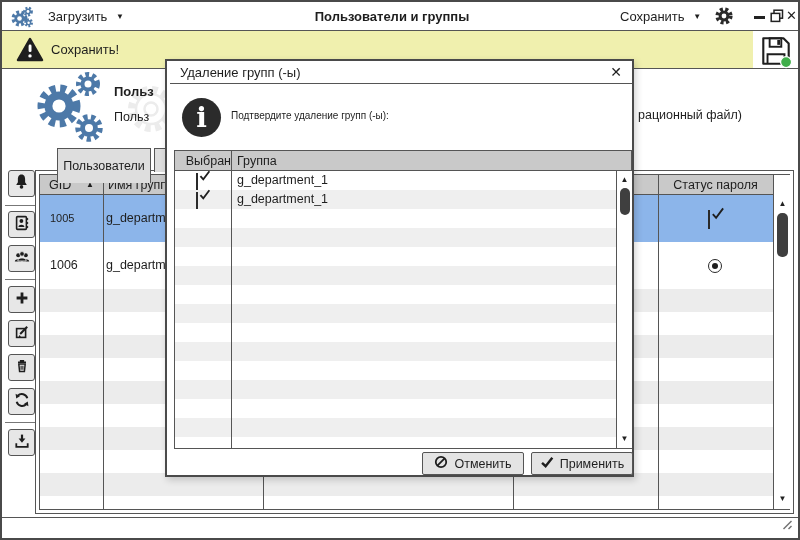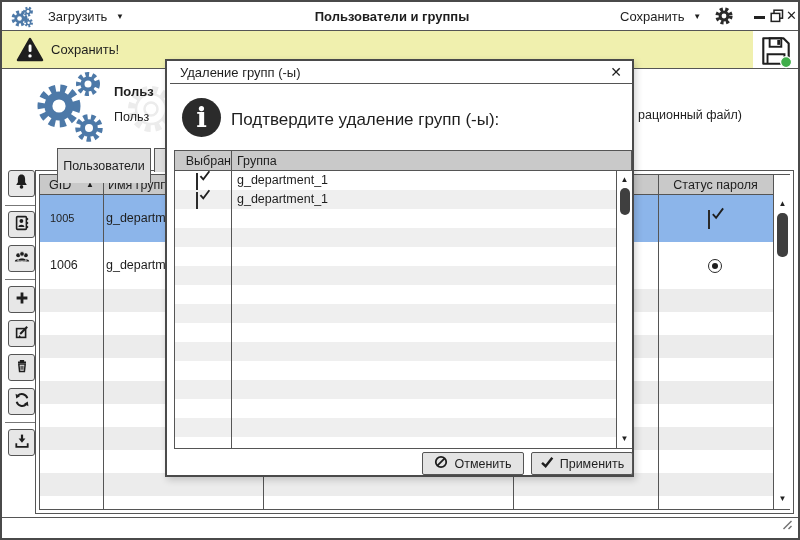--- a/index.html
+++ b/index.html
@@ -234,21 +234,21 @@
       <span class="abs txt" style="left:10px;top:4px;font-size:13px">Удаление групп (-ы)</span>
       <span class="abs" style="right:10px;top:3px;font-size:14px;font-weight:bold;cursor:pointer">✕</span>
     </div>
 
     <span class="abs" style="left:14px;top:36px">
       <svg width="41" height="41" viewBox="0 0 41 41">
         <circle cx="20.5" cy="20.5" r="19.5" fill="#2b2b2b"></circle>
         <text x="20.5" y="30" text-anchor="middle" font-family="DejaVu Serif,serif" font-weight="bold" font-size="28" fill="#fff">i</text>
       </svg>
     </span>
-    <div class="abs txt" style="left:64px;top:49px;font-size:17px">Подтвердите удаление групп (-ы):</div>
+    <div class="abs txt" style="left:64px;top:49px;font-size:10px">Подтвердите удаление групп (-ы):</div>
 
     <div class="abs" style="left:7px;top:89px;width:458px;height:299px;border:1px solid #555;background:#fff">
       <div class="abs hdr" style="left:0;top:0;right:0;height:20px">
         <span class="abs txt" style="left:0;width:56px;top:3px;font-size:12.5px;text-align:right">Выбран</span>
         <span class="abs txt" style="left:62px;top:3px;font-size:12.5px">Группа</span>
       </div>
       <div class="abs" style="left:0;top:20px;right:0;height:19px;background:#fff">
         <span class="abs cb" style="left:21px;top:3px;width:13px;height:13px">
           <svg width="13" height="13" viewBox="0 0 16 16">
               <path d="M3 7.5 L6.5 11.5 L14 1.5" fill="none" stroke="#1e1e1e" stroke-width="2.2"></path>

